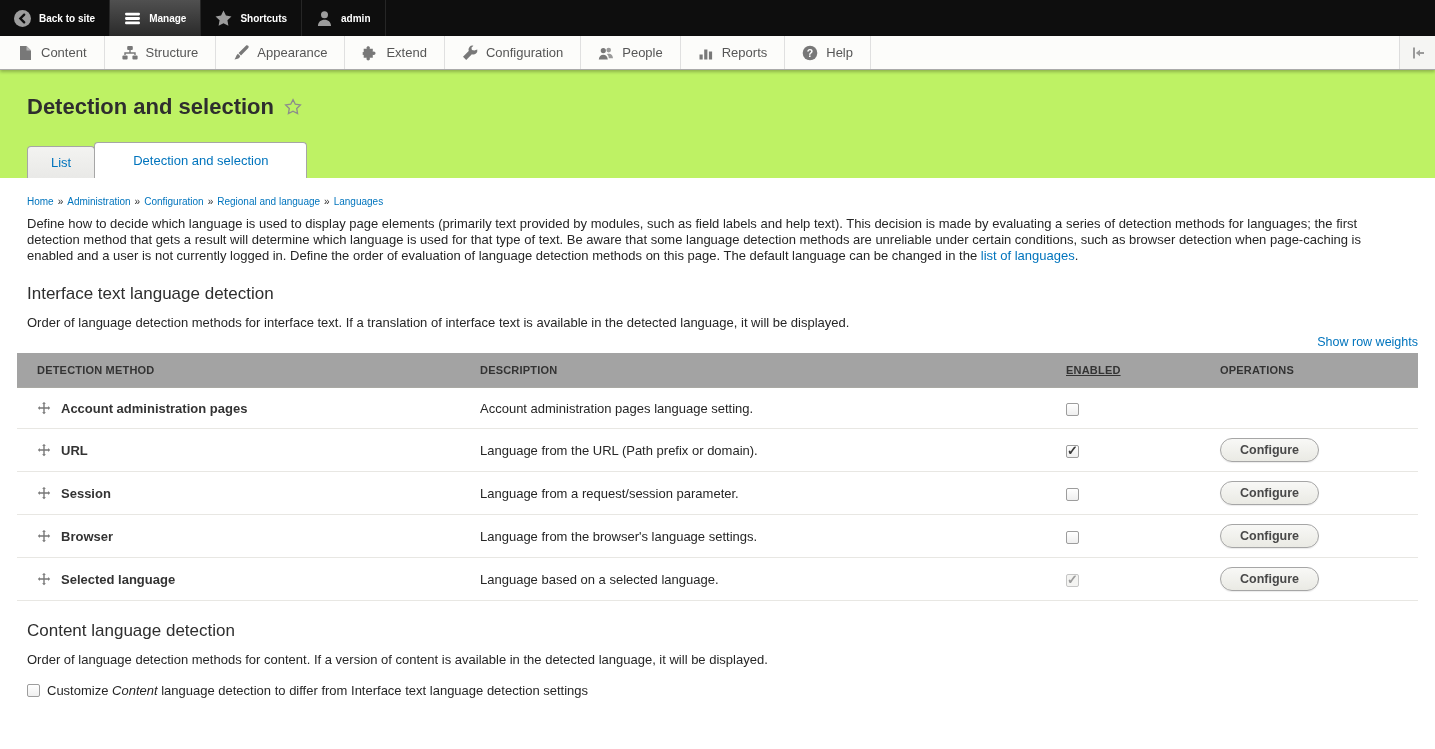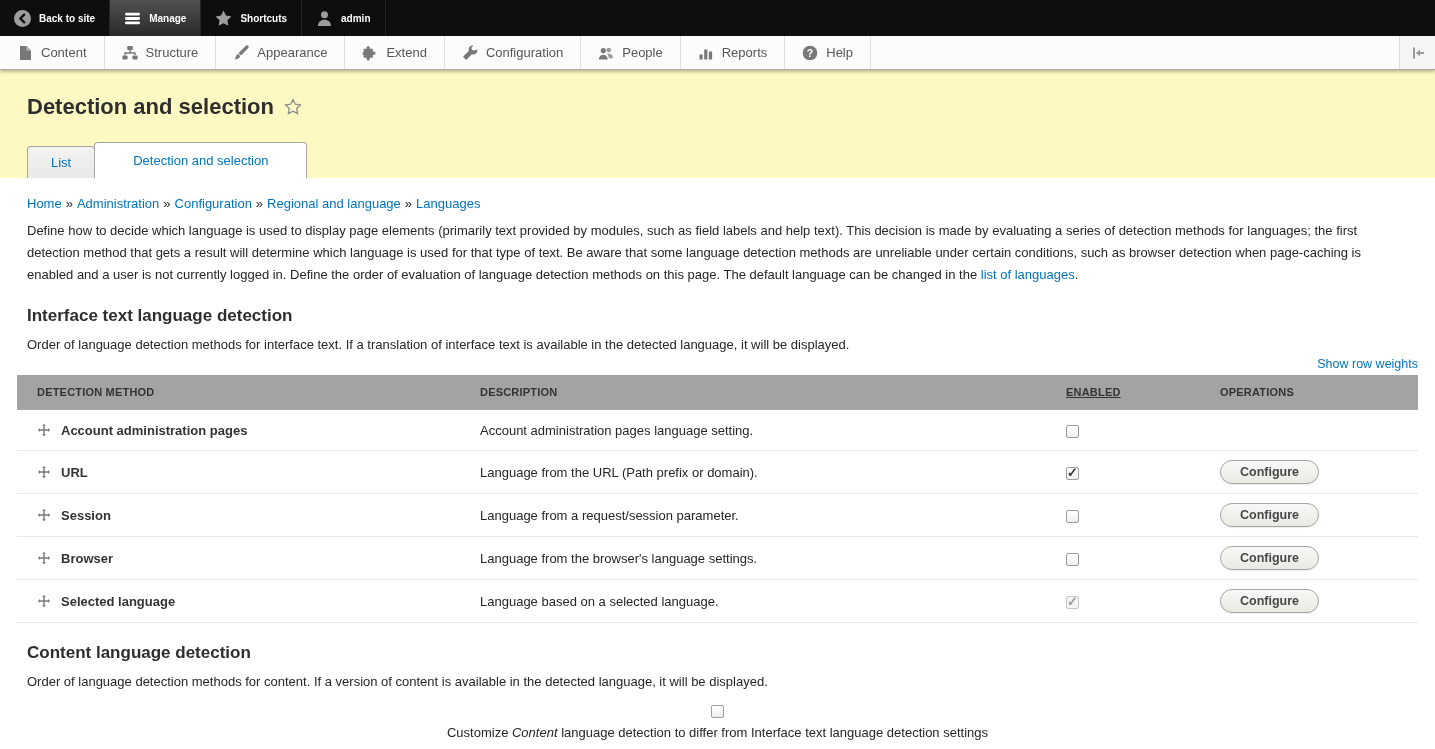--- a/index.html
+++ b/index.html
@@ -19,39 +19,39 @@
     border-bottom:1px solid #aaa; box-shadow:0 2px 3px rgba(0,0,0,.25); position:relative; z-index:5; }
   .tray-item { display:flex; align-items:center; gap:8px; padding:0 17px; color:#565656;
     font-size:13px; cursor:pointer; border-right:1px solid #e0e0e0; }
   .tray-icon { width:16px; height:16px; display:inline-block; }
   .tray-icon svg { width:100%; height:100%; display:block; }
   .tray-spacer { flex:1; }
   .tray-toggle { width:36px; display:flex; align-items:center; justify-content:center;
     border-left:1px solid #ddd; background:#f5f5f3; cursor:pointer; }
 
   
-  .page-header { background:#fef9c3; padding:24px 27px 0 27px; }
+  .page-header { background:#bef264; padding:24px 27px 0 27px; }
   .title-row { display:flex; align-items:center; gap:10px; }
   h1.page-title { margin:0; font-size:22px; font-weight:bold; color:#2e2e2e; }
   .fav-star { width:18px; height:18px; cursor:pointer; }
   .fav-star svg { width:100%; height:100%; display:block; }
   .tabs { display:flex; align-items:flex-end; margin-top:22px; }
   .tab { border:1px solid #a6a6a6; border-bottom:none; border-radius:4px 4px 0 0;
     color:#0074bd; font-size:13px; padding:8px 23px; background:linear-gradient(#f3f3f1,#e9e9e7);
     cursor:pointer; margin-right:-1px; }
   .tab.active { background:#fff; padding:10px 38px; position:relative; z-index:2; }
 
   
   .content { padding:0 17px 14px 17px; background:#fff; }
   .inset { padding-left:10px; padding-right:10px; }
   a.link { color:#0074bd; text-decoration:none; cursor:pointer; }
-  .breadcrumb { margin-top:18px; font-size:13px; }
+  .breadcrumb { margin-top:18px; font-size:10px; }
   .crumb-sep { color:#262626; margin:0 4px; }
-  .intro { margin:9px 0 0 0; line-height:22px; max-width:1395px; }
-  h2.section-heading { font-size:17px; font-weight:bold; color:#2e2e2e; margin:20px 0 0 0; }
+  .intro { margin:9px 0 0 0; line-height:16px; max-width:1395px; }
+  h2.section-heading { font-size:17px; font-weight:normal; color:#2e2e2e; margin:20px 0 0 0; }
   .section-desc { margin:10px 0 0 0; line-height:17px; }
   .weights-row { text-align:right; font-size:12.5px; margin:4px 0 4px 0; }
 
   
   table.detection { width:100%; border-collapse:collapse; margin-top:3px; }
   table.detection th { background:#a3a3a3; border-bottom:1px solid #a9a9a4; text-align:left;
     font-size:11px; font-weight:bold; color:#333; padding:11px 0; letter-spacing:.2px; }
   table.detection th.col-method { padding-left:20px; }
   table.detection td { border-bottom:1px solid #e8e7e3; padding:9px 0; vertical-align:middle; height:41px; }
   .col-method { width:463px; }
@@ -70,21 +70,21 @@
     font-size:13px; font-weight:bold; color:#3a3a3a; }
   input[type=checkbox]:disabled { border-color:#c6c6c6; background:#f4f4f2; cursor:default; }
   input[type=checkbox]:disabled:checked::after { color:#9c9c9c; }
 
   .btn-configure { display:inline-block; border:1px solid #a6a6a6; border-radius:20em;
     background:linear-gradient(#f8f8f6,#eaeae4); padding:4px 19px; font-size:12.5px;
     font-weight:bold; color:#484848; cursor:pointer; box-shadow:0 1px 1px rgba(0,0,0,.08);
     font-family:"Liberation Sans", sans-serif; }
 
   
-  .customize-row { margin-top:15px; display:flex; align-items:center; gap:7px;flex-direction:column; }
+  .customize-row { margin-top:15px; display:flex; align-items:center; gap:7px; }
   .customize-row label { cursor:pointer; }
 </style>
 </head>
 <body>
 
 <div class="toolbar-admin">
   <div class="tb-item">
     <span class="tb-icon">
       <svg viewBox="0 0 16 16">
           <circle cx="8" cy="8" r="8" fill="#9d9d9d"></circle>

